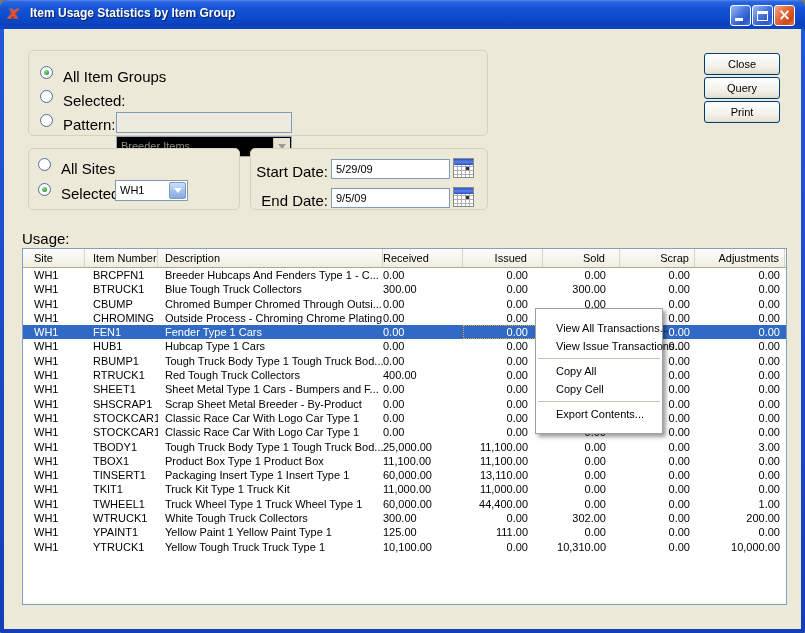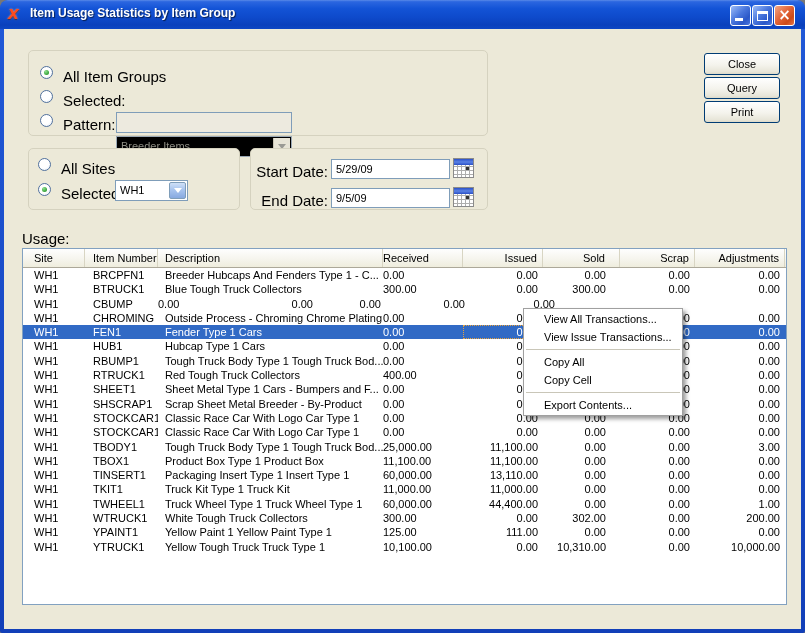--- a/index.html
+++ b/index.html
@@ -129,29 +129,29 @@
   .trow { display:flex; height:14.3px; }
   .tc { font-size:11px; line-height:14.3px; color:#000; overflow:hidden; white-space:nowrap; }
   .trow.sel { background:#316ac5; }
   .trow.sel .tc { color:#fff; }
   .tc.focuscell { outline:1px dotted #e8a33c; outline-offset:-1px; }
 
   .c0 { width:62px;  padding-left:11px; }
   .c1 { width:73px;  padding-left:8px; }
   .c2 { width:225px; padding-left:7px; }
   .c3 { width:80px;  text-align:left; padding-right:0; }
-  .c4 { width:80px;  text-align:right; padding-right:5px; }
+  .c4 { width:80px;  text-align:right; padding-right:15px; }
   .c5 { width:77px;  text-align:right; padding-right:14px; }
   .c6 { width:75px;  text-align:right; padding-right:5px; }
   .c7 { width:90px;  text-align:right; padding-right:5px; }
 
   
   .context-menu {
-    position:absolute; left:519px; top:279px; width:160px;
-    background:#fff; border:1px solid #a0a0a0; padding:1px 0;
+    position:absolute; left:531px; top:279px; width:128px;
+    background:#fff; border:1px solid #a0a0a0; padding:10px 0;
     box-shadow:3px 3px 4px rgba(0,0,0,.38); z-index:20;
   }
   .mitem { height:18px; line-height:18px; padding-left:20px; font-size:11px; color:#000; white-space:nowrap; }
   .msep { border-top:1px solid #c9c6b8; margin:3px 2px; }
 </style>
 </head>
 <body>
 
 <div class="window">
 
@@ -241,20 +241,21 @@
             <div class="tc c2">Blue Tough Truck Collectors</div>
             <div class="tc c3">300.00</div>
             <div class="tc c4">0.00</div>
             <div class="tc c5">300.00</div>
             <div class="tc c6">0.00</div>
             <div class="tc c7">0.00</div>
           </div>
           <div class="trow">
             <div class="tc c0">WH1</div>
             <div class="tc c1">CBUMP</div>
+            <div class="tc c2">Chromed Bumper Chromed Through Outsi...</div>
             <div class="tc c3">0.00</div>
             <div class="tc c4">0.00</div>
             <div class="tc c5">0.00</div>
             <div class="tc c6">0.00</div>
             <div class="tc c7">0.00</div>
           </div>
           <div class="trow">
             <div class="tc c0">WH1</div>
             <div class="tc c1">CHROMING</div>
             <div class="tc c2">Outside Process - Chroming Chrome Plating</div>

